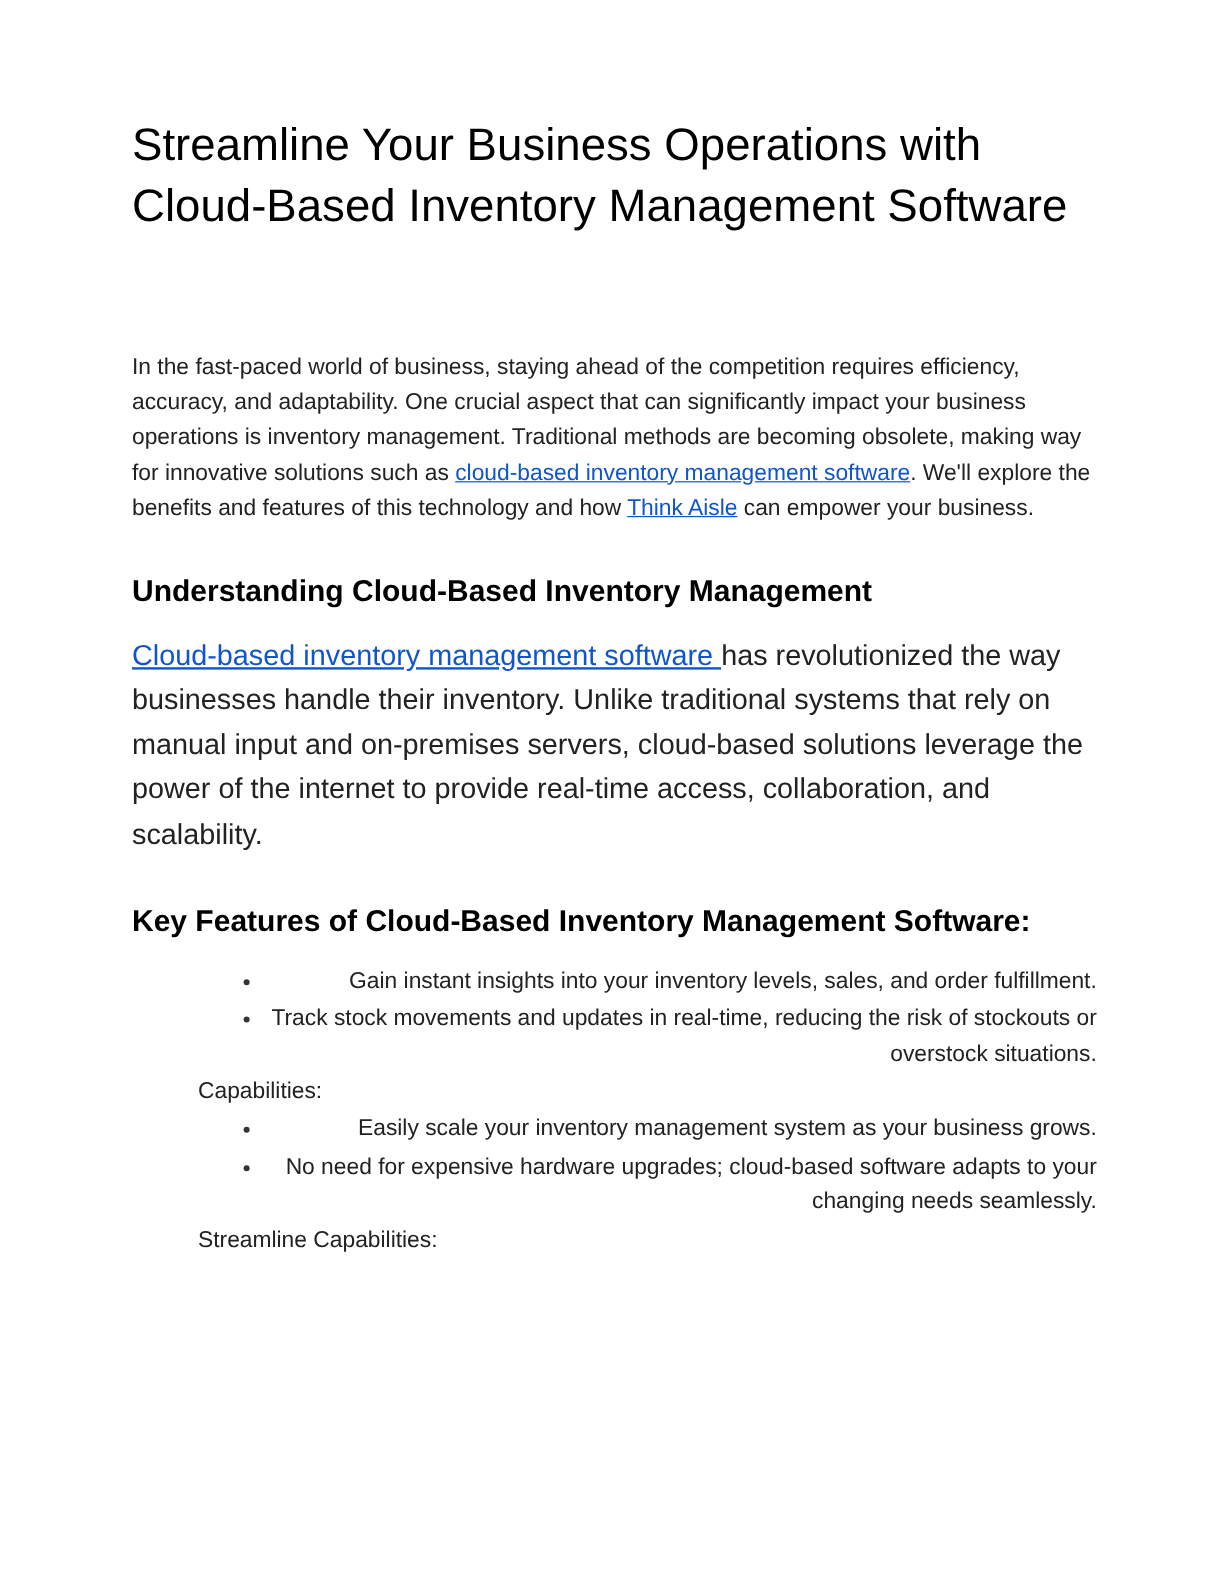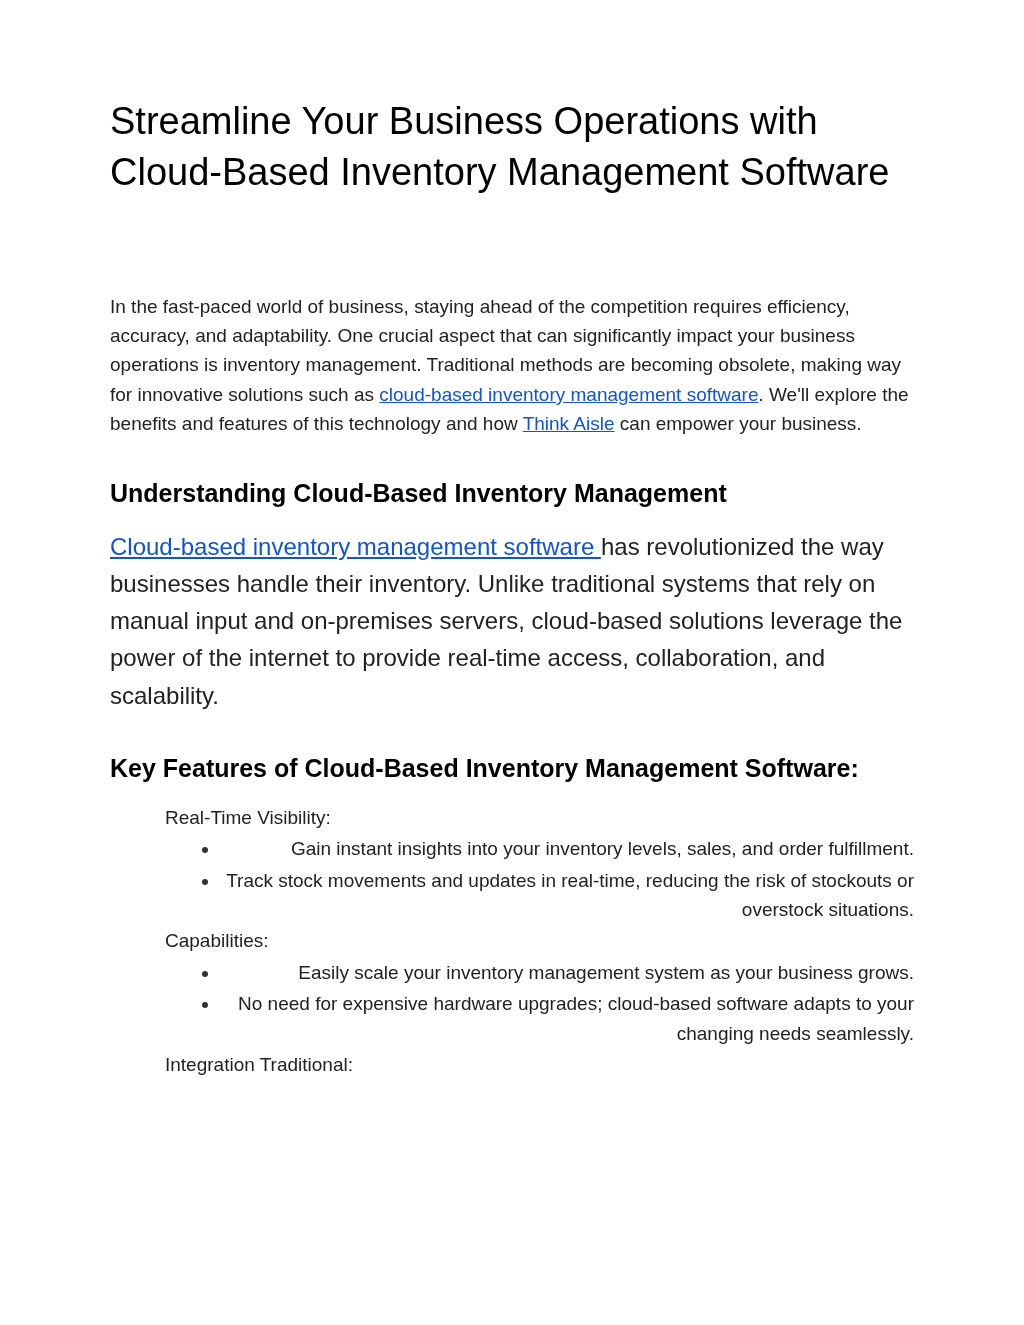--- a/index.html
+++ b/index.html
@@ -82,27 +82,26 @@
 
 <h2>Understanding Cloud-Based Inventory Management</h2>
 
 <p class="section-body">
   <a class="link" href="#">Cloud-based inventory management software </a><span>has revolutionized the way businesses handle their inventory. Unlike traditional systems that rely on manual input and on-premises servers, cloud-based solutions leverage the power of the internet to provide real-time access, collaboration, and scalability.</span>
 </p>
 
 <h2>Key Features of Cloud-Based Inventory Management Software:</h2>
 
 <div class="feature-block">
-  <div class="feature-title">Real-Time Visibility:</div>
   <ul class="feature-list">
     <li>Gain instant insights into your inventory levels, sales, and order fulfillment.</li>
     <li>Track stock movements and updates in real-time, reducing the risk of stockouts or overstock situations.</li>
   </ul>
 
 
   <div class="feature-title">Capabilities:</div>
   <ul class="feature-list">
     <li>Easily scale your inventory management system as your business grows.</li>
     <li>No need for expensive hardware upgrades; cloud-based software adapts to your changing needs seamlessly.</li>
   </ul>
 
-  <div class="feature-title">Integration Traditional:</div>
+  <div class="feature-title">Streamline Capabilities:</div>
 </div>
 
 </body></html>

